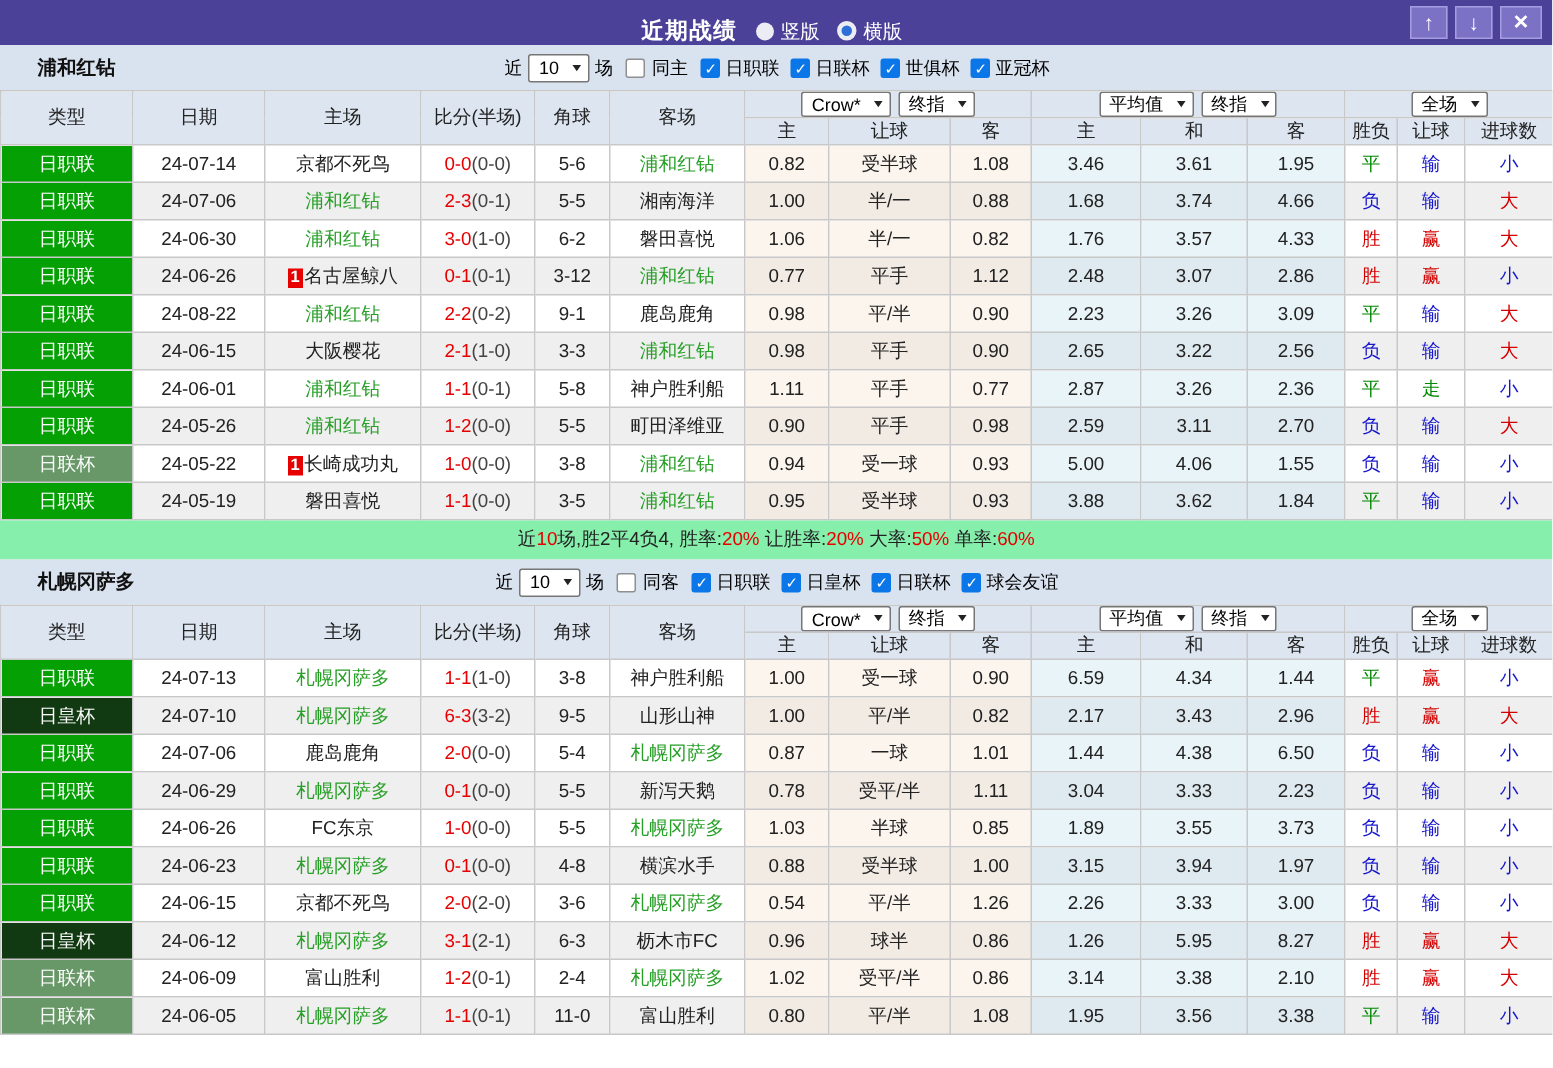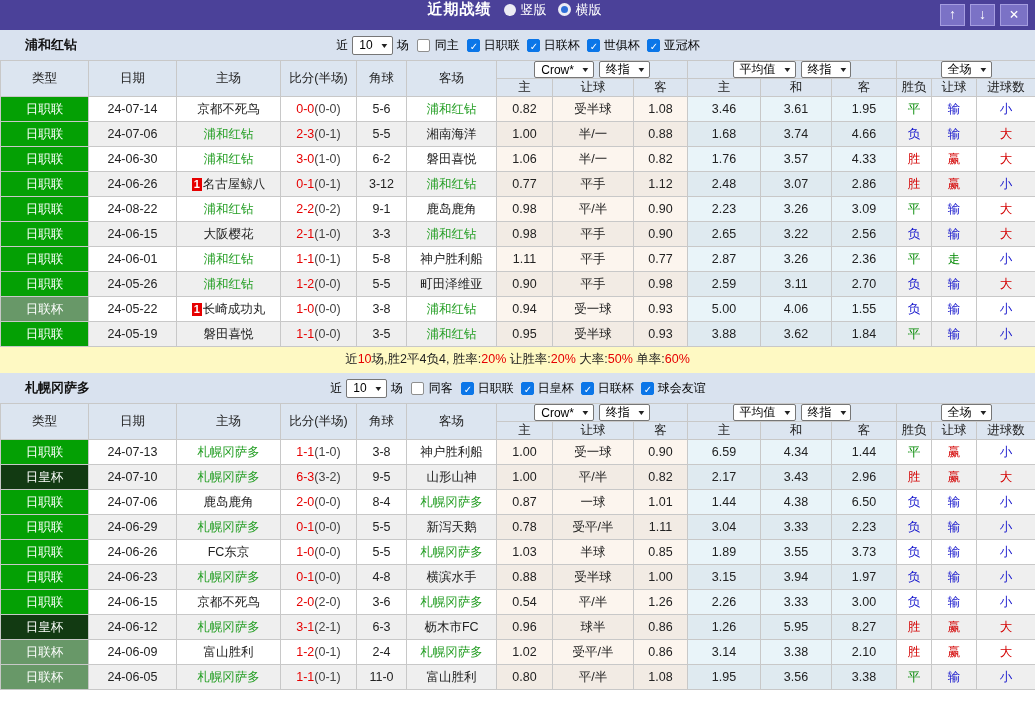--- a/index.html
+++ b/index.html
@@ -1,20 +1,20 @@
 <!DOCTYPE html>
 <html><head>
 <meta charset="utf-8">
 <style>
   * { margin:0; padding:0; box-sizing:border-box; }
   body { font-family:"Liberation Sans","DejaVu Sans",sans-serif; background:#fff; }
   .page { width:1035px; height:712px; overflow:hidden; background:#fff; position:relative; }
 
   
-  .titlebar { height:30px; background:#4b4199; display:flex; align-items:flex-start; position:relative;font-family:Liberation Serif, serif; }
+  .titlebar { height:30px; background:#4b4199; display:flex; align-items:flex-end; position:relative; }
   .title-center { flex:1; display:flex; justify-content:center; align-items:center; gap:12px; }
   .title { color:#fff; font-weight:bold; font-size:15px; letter-spacing:1px; }
   .radio-group { display:flex; align-items:center; gap:5px; color:#fff; font-size:13px; }
   .radio { display:inline-block; border-radius:50%; cursor:pointer; }
   .radio.filled { width:12px; height:12px; background:#ececf4; }
   .radio.ring { width:13px; height:13px; background:#2e6ed8; border:3px solid #ececf4; }
   .rlabel { margin-right:6px; }
   .tbtns { position:absolute; right:7px; top:4px; display:flex; gap:5px; }
   .tbtn { width:25px; height:22px; background:#7b72c6; border:1px solid #a59de0; color:#fff;
           font-weight:bold; font-size:14px; line-height:20px; text-align:center; cursor:pointer; }
@@ -46,21 +46,21 @@
   .grid td { height:25px; color:#222; background:#fff; padding:0 1px; }
   tr.alt td { background:#efefef; }
   td.crow { background:#fcf5ee; }  tr.alt td.crow { background:#f2ebe4; }
   td.avg  { background:#e9f4f9; }  tr.alt td.avg  { background:#dfeaf0; }
   td.type { color:#fff; }
   .self { color:#28a028; }
   .ft { color:#e60000; }
   .ht { color:#444; }
   .badge { display:inline-block; background:#e60000; color:#fff; font-size:11px; line-height:13px;
            padding:0 2px; margin-right:1px; font-weight:bold; }
-  .summary { height:26px; line-height:25px; text-align:center; font-size:12.5px; color:#222; background:#fef9c3; }
+  .summary { height:26px; line-height:25px; text-align:center; font-size:12.5px; color:#222; background:#86efac; }
 </style>
 </head>
 <body>
 
 <div class="page">
 
   <div class="titlebar">
     <div class="title-center">
       <span class="title">近期战绩</span>
       <span class="radio-group">
@@ -474,21 +474,21 @@
             <td class="avg">2.96</td>
             <td class="res" style="color: rgb(211, 0, 0);">胜</td>
             <td class="res" style="color: rgb(211, 0, 0);">赢</td>
             <td class="res" style="color: rgb(211, 0, 0);">大</td>
           </tr>
           <tr>
             <td class="type" style="background: rgb(4, 160, 4);">日职联</td>
             <td>24-07-06</td>
             <td><span>鹿岛鹿角</span></td>
             <td><span class="ft">2-0</span><span class="ht">(0-0)</span></td>
-            <td>8-4</td>
+            <td>5-4</td>
             <td><span class="self">札幌冈萨多</span></td>
             <td class="crow">0.87</td>
             <td class="crow">一球</td>
             <td class="crow">1.01</td>
             <td class="avg">1.44</td>
             <td class="avg">4.38</td>
             <td class="avg">6.50</td>
             <td class="res" style="color: rgb(21, 21, 204);">负</td>
             <td class="res" style="color: rgb(21, 21, 204);">输</td>
             <td class="res" style="color: rgb(21, 21, 204);">小</td>

